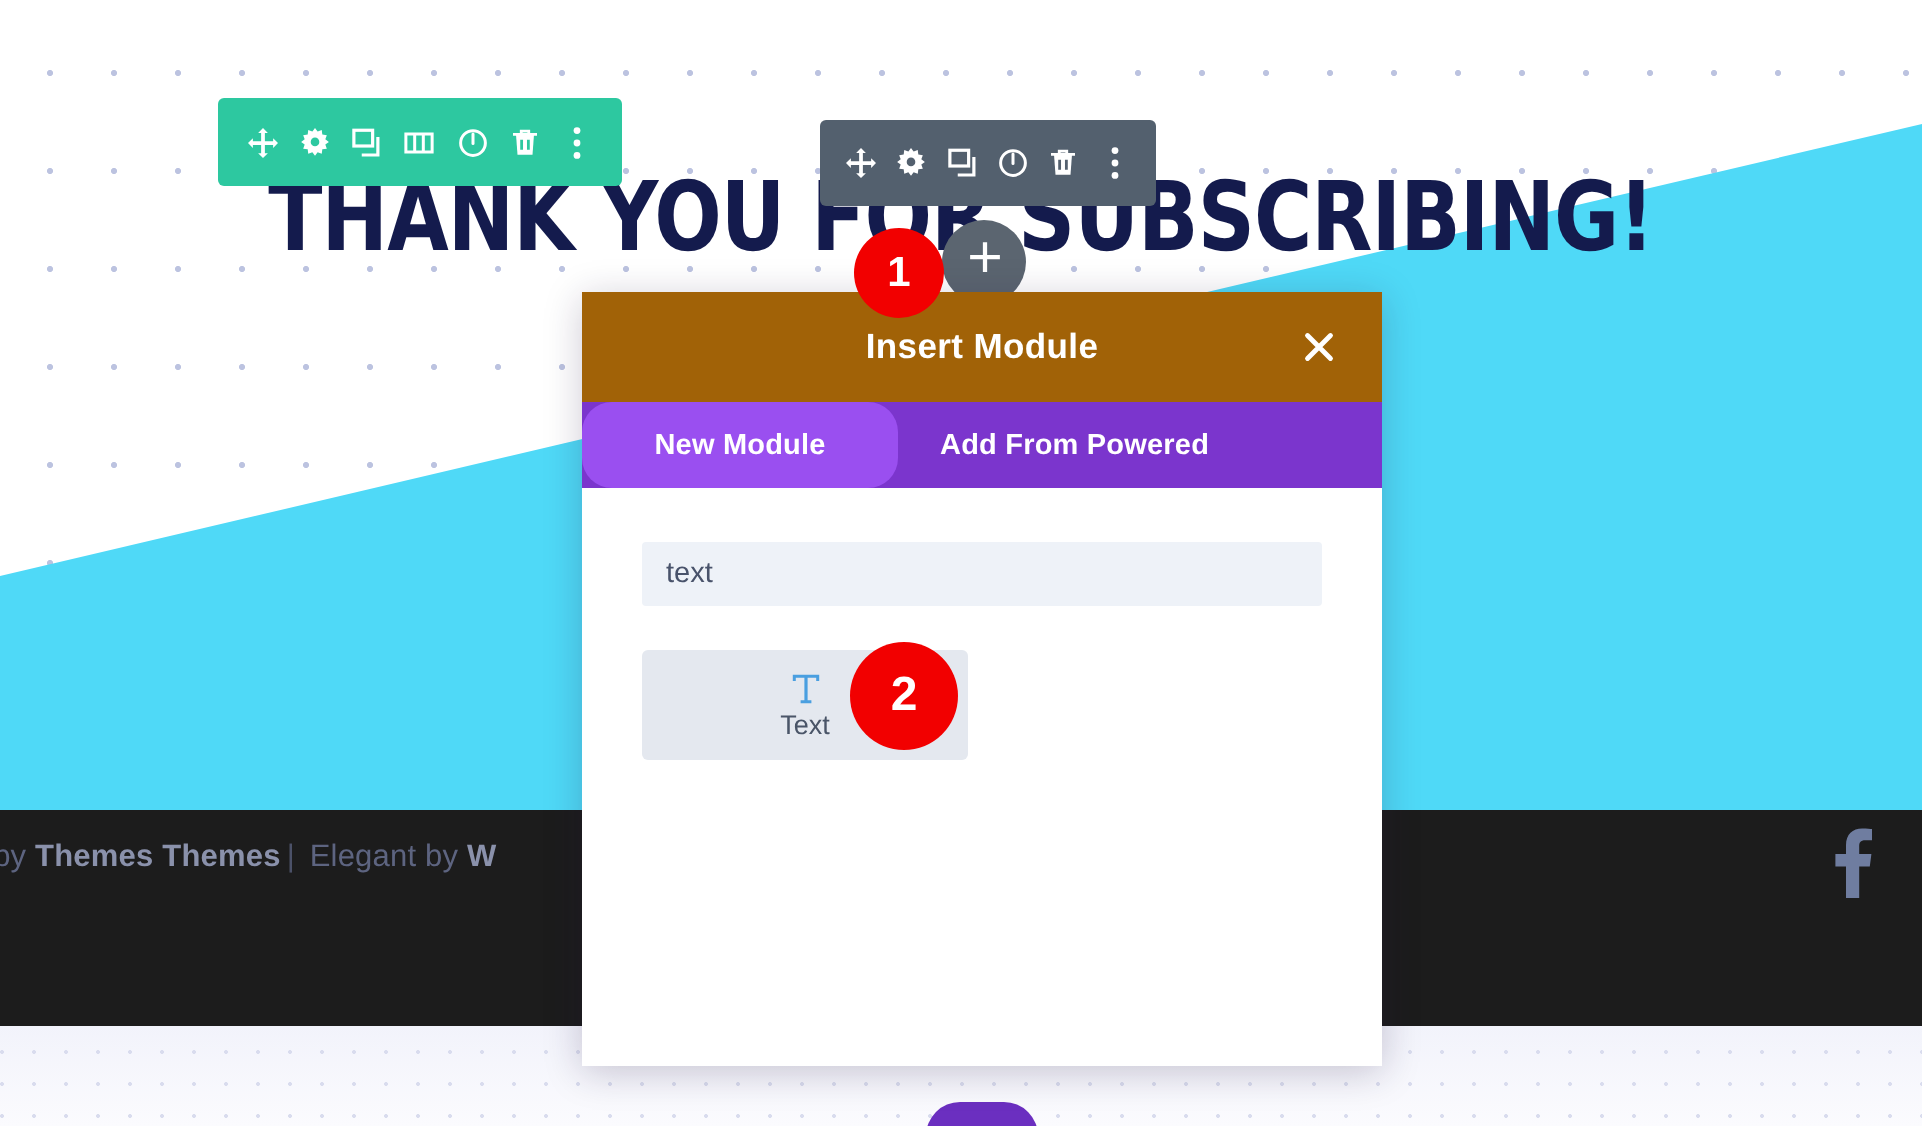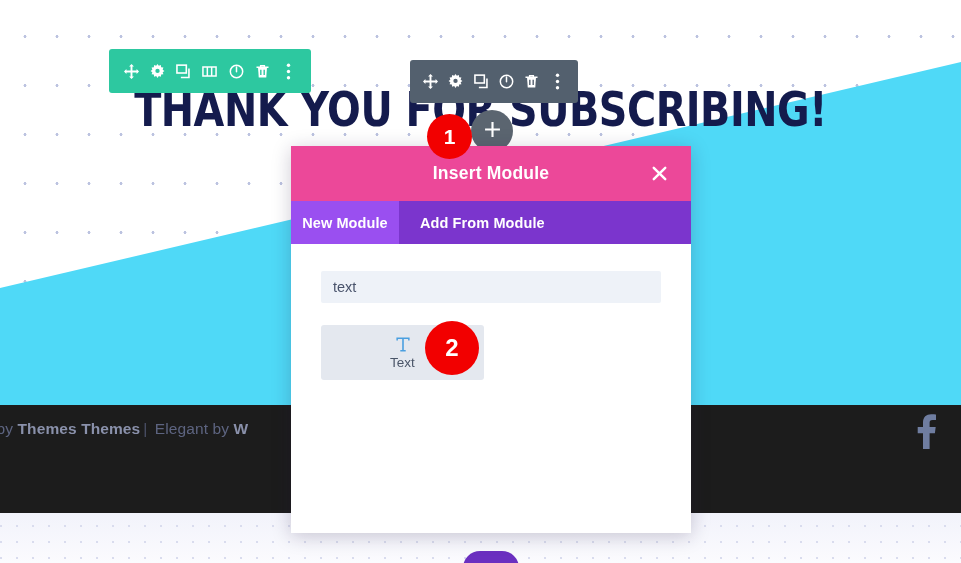--- a/index.html
+++ b/index.html
@@ -181,21 +181,21 @@
     top: 146px;
     width: 400px;
     height: 387px;
     background: #ffffff;
     box-shadow: 0 3px 18px rgba(30,20,60,0.22);
     overflow: hidden;
   }
   .modal-header {
     position: relative;
     height: 55px;
-    background: #ec4899;
+    background: #a16207;
     display: flex;
     align-items: center;
     justify-content: center;
   }
   .modal-title {
     font-size: 17.5px;
     font-weight: bold;
     color: #ffffff;
     letter-spacing: 0.2px;
   }
@@ -218,22 +218,23 @@
   .modal-tab {
     display: flex;
     align-items: center;
     justify-content: center;
     font-size: 14.5px;
     font-weight: bold;
     color: #ffffff;
     letter-spacing: 0.1px;
   }
   .modal-tab.tab-new {
-    width: 108px;
+    width: 158px;
     background: #9a4ff0;
+    border-radius: 15px;
   }
   .modal-tab.tab-library {
     flex: 1;
     background: #7b35cd;
     justify-content: flex-start;
     padding-left: 21px;
   }
   .modal-body {
     padding: 27px 30px 0 30px;
   }
@@ -431,21 +432,21 @@
       <div class="modal-title">Insert Module</div>
       <div class="modal-close">
         <svg width="17" height="17" viewBox="0 0 16 16" fill="none" stroke="currentColor" stroke-width="2.3" stroke-linecap="round">
           <path d="M2.6 2.6l10.8 10.8M13.4 2.6L2.6 13.4"></path>
         </svg>
       </div>
     </div>
 
     <div class="modal-tabs">
       <div class="modal-tab tab-new">New Module</div>
-      <div class="modal-tab tab-library">Add From Module</div>
+      <div class="modal-tab tab-library">Add From Powered</div>
     </div>
 
     <div class="modal-body">
       <input class="search-field" type="text" value="text" style="">
 
       <div class="module-grid">
         <div class="module-card">
           <span class="mod-icon">
             <svg width="14" height="15" viewBox="0 0 14 15" fill="currentColor">
               <path d="M0.4 0.4h13.2v3.1h-1.5V1.9H7.8v11.2h1.9v1.5H4.3v-1.5h1.9V1.9H1.9v1.6H0.4z"></path>

